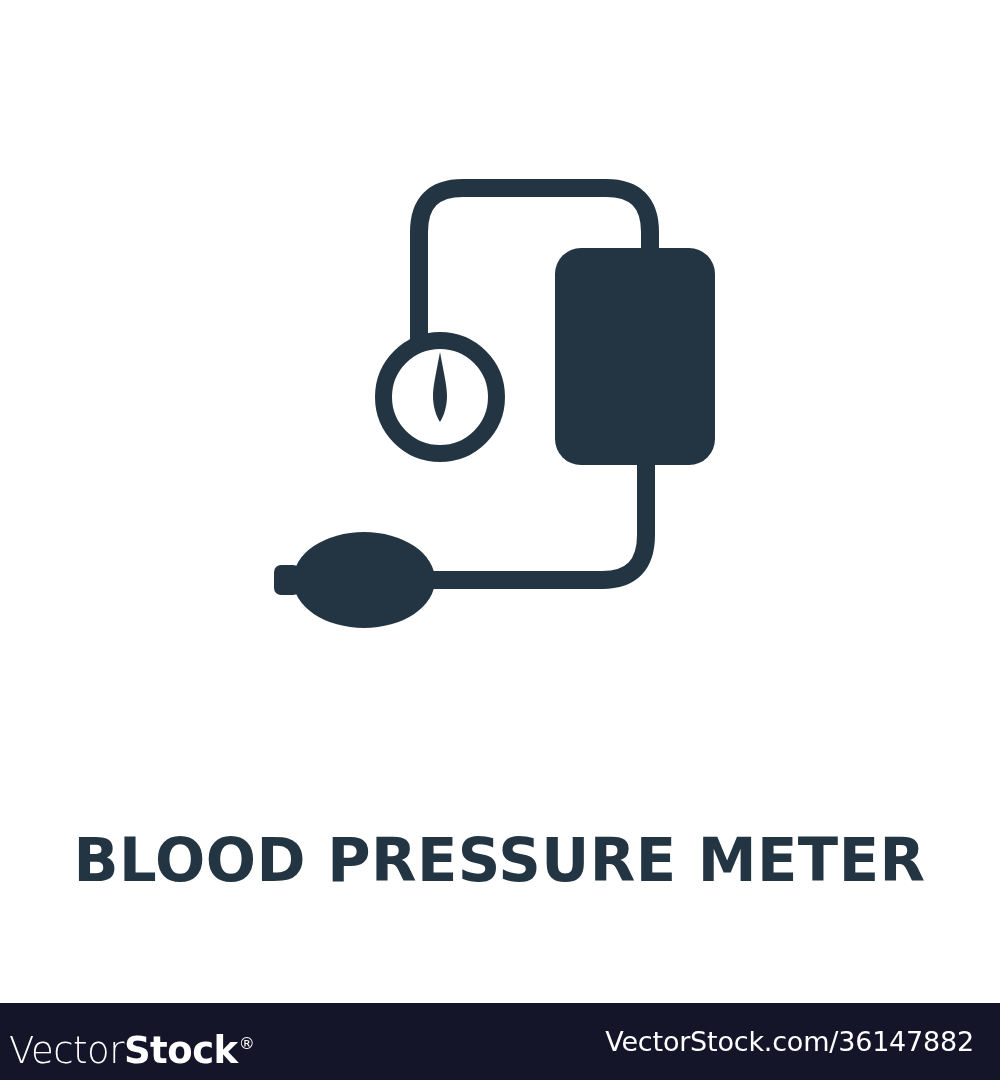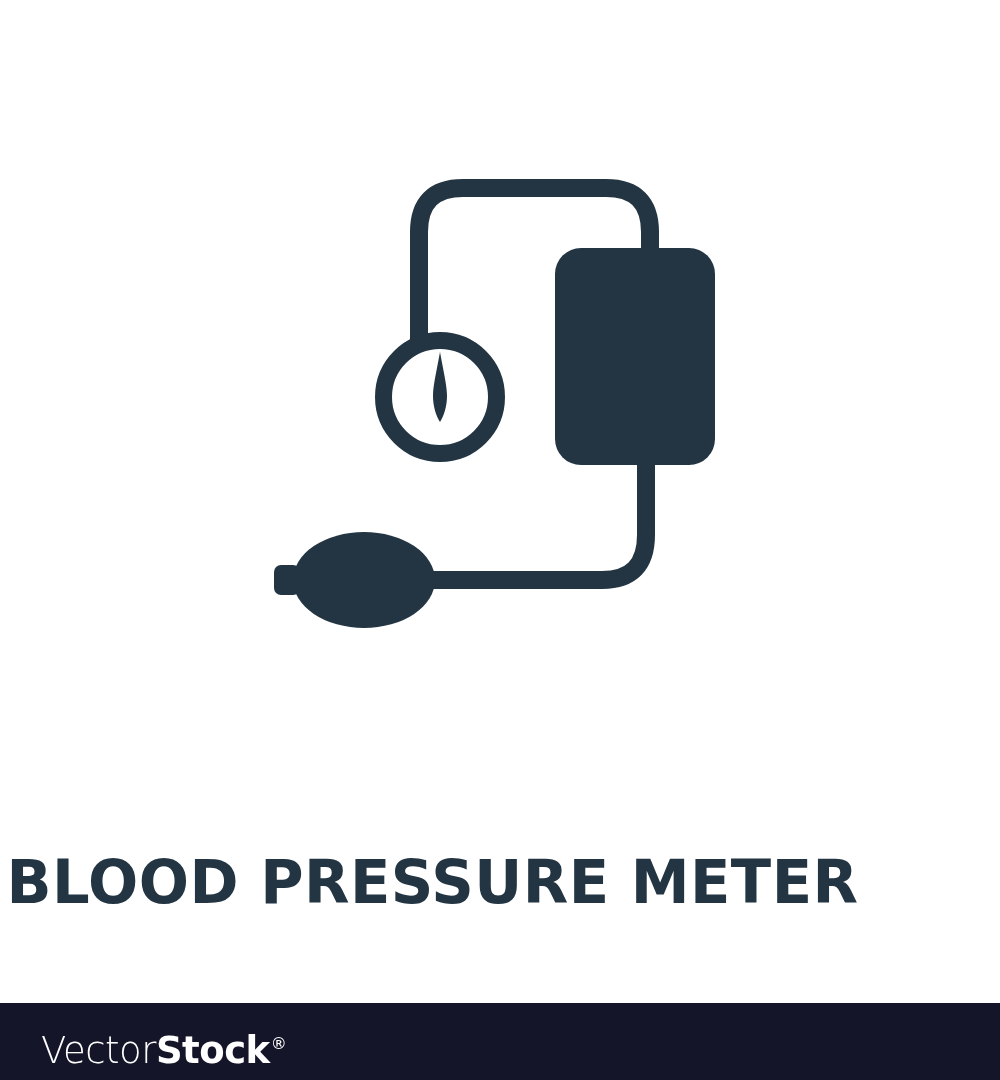--- a/index.html
+++ b/index.html
@@ -38,25 +38,26 @@
     top: 160px;
     width: 490px;
     height: 490px;
     display: block;
   }
 
   
   #title-row {
     position: absolute;
     left: 0;
-    top: 842px;
+    top: 820px;
     width: 1000px;
     height: 80px;
     display: flex;
     align-items: center;
+    justify-content: center;
   }
   #page-title {
     font-family: "DejaVu Sans", "Liberation Sans", sans-serif;
     font-size: 60px;
     font-weight: 700;
     letter-spacing: 0.5px;
     line-height: 1;
     white-space: nowrap;
     text-transform: uppercase;
     color: #233542;
@@ -69,21 +70,21 @@
     position: absolute;
     left: 0;
     top: 1003px;
     width: 1000px;
     height: 77px;
     background: #15152a;
     display: flex;
     align-items: center;
     justify-content: space-between;
     box-sizing: border-box;
-    padding: 0 26px 0 41px;
+    padding: 0 26px 0 9px;
   }
   #brand-logo {
     display: flex;
     align-items: baseline;
     color: #ffffff;
     line-height: 1;
     user-select: none;
   }
   .brand-light {
     font-family: "DejaVu Sans", "Liberation Sans", sans-serif;
@@ -157,15 +158,16 @@
   </div>
 
   <div id="footer-bar">
 
     <div id="brand-logo">
       <span class="brand-light">Vector</span>
         <span class="brand-bold">Stock</span>
         <span class="brand-reg">®</span>
     </div>
 
+    <div id="watermark-url">VectorStock.com/36147882</div>
   </div>
 
 </div>
 
 </body></html>

